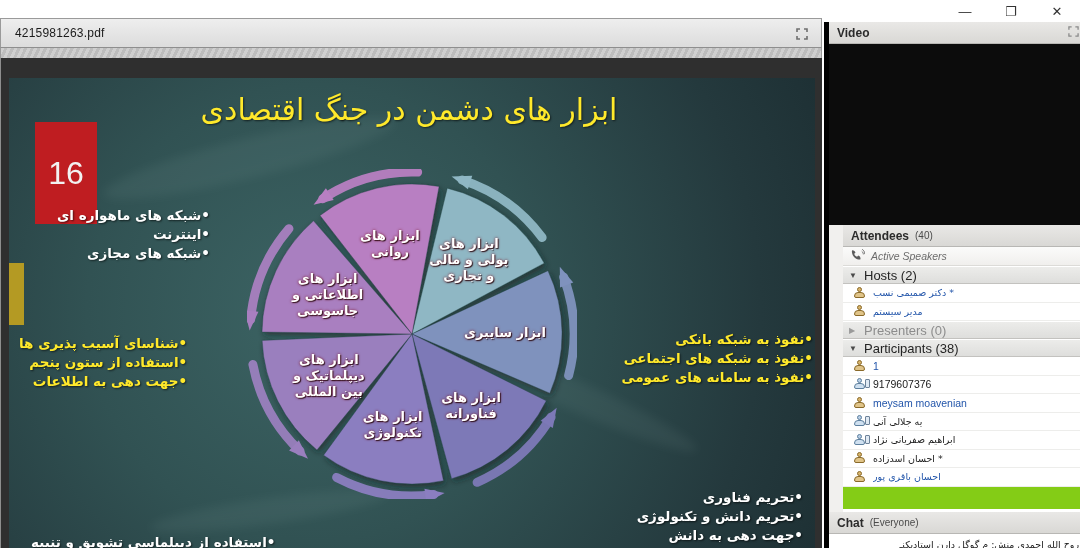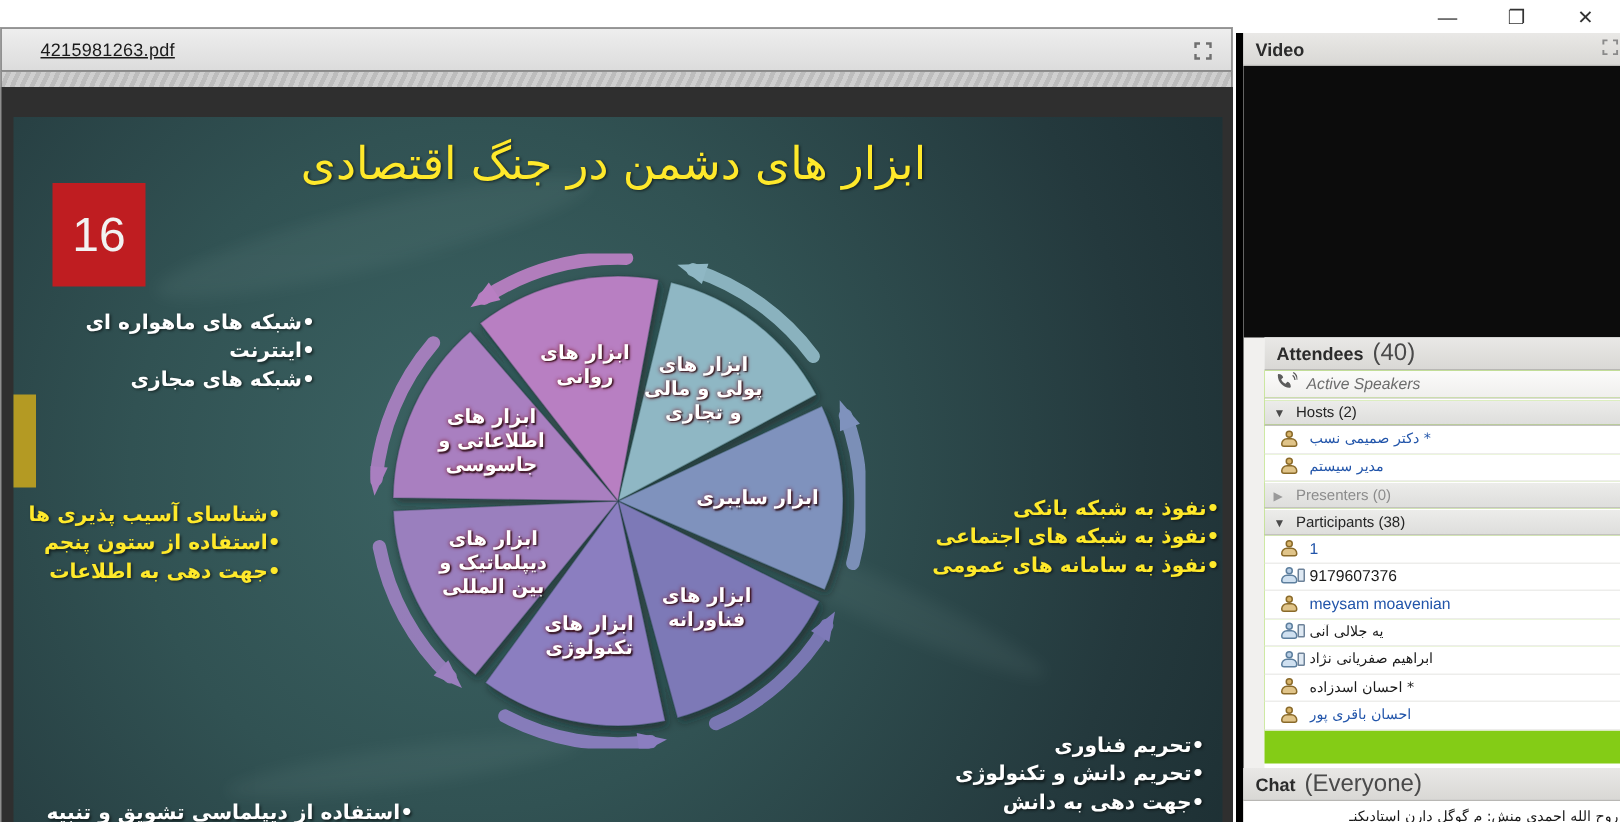--- a/index.html
+++ b/index.html
@@ -22,21 +22,21 @@
   }
 
   
   .pdf-panel { position:absolute; left:0; top:18px; width:822px; height:530px; background:#2b2b2b; }
   .pdf-titlebar {
     position:relative; height:30px;
     background:linear-gradient(#eeeeee,#dcdcdc);
     border:1px solid #9a9a9a; border-bottom:1px solid #8e8e8e;
     display:flex; align-items:center;
   }
-  .pdf-title { font-size:12px; color:#1b1b1b; padding-left:26px; letter-spacing:.2px;text-decoration:underline; }
+  .pdf-title { font-size:12px; color:#1b1b1b; padding-left:14px; letter-spacing:.2px; }
   .pdf-expand {
     position:absolute; right:6px; top:4px; width:26px; height:22px;
     display:flex; align-items:center; justify-content:center; color:#6f6f6f;
   }
   .pdf-stripe {
     height:10px; width:100%;
     background:repeating-linear-gradient(115deg,#cfcfcf 0 3px,#bdbdbd 3px 6px);
     border-left:1px solid #9a9a9a; border-right:1px solid #9a9a9a;
   }
   .pdf-body {
@@ -55,21 +55,21 @@
   .chalk-streak{ position:absolute; border-radius:50%; opacity:.05; background:#d8f3ec; filter:blur(5px);}
 
   .slide-title {
     position:absolute; right:196px; top:14px; width:420px;
     text-align:center; color:#ffe92b; font-weight:normal; font-size:30px;
     font-family:"DejaVu Sans","Liberation Sans",sans-serif;
     text-shadow:1px 1px 2px rgba(0,0,0,.55);
     direction:rtl; white-space:nowrap;
   }
   .page-badge {
-    position:absolute; left:26px; top:44px; width:62px; height:69px;
+    position:absolute; left:26px; top:44px; width:62px; height:102px;
     background:#bf1d21; color:#f2f2f2; display:flex; align-items:center; justify-content:center;
     font-size:32px; font-family:"Liberation Sans",sans-serif;
   }
   .side-tab {
     position:absolute; left:-3px; top:185px; width:18px; height:62px;
     background:#b49a23;
   }
 
   
   .note { position:absolute; color:#ffffff; font-weight:bold; font-size:13.5px;
@@ -100,21 +100,21 @@
   
   .right-col { position:absolute; left:824px; top:22px; width:256px; height:526px;
                background:#f1f0ee; border-left:5px solid #000000; }
 
   .pod-head {
     height:22px; background:linear-gradient(#e9e8e6,#d9d8d5);
     border-bottom:1px solid #b8b7b4; display:flex; align-items:center;
     padding:0 8px; position:relative;
   }
   .pod-head .ttl { font-size:12px; color:#2b2b2b; font-weight:bold; }
-  .pod-head .sub { font-size:16px; color:#4a4a4a; margin-left:6px; }
+  .pod-head .sub { font-size:10px; color:#4a4a4a; margin-left:6px; }
   .pod-head .mini { position:absolute; right:6px; color:#7d7d7d; font-size:10px; }
 
   .video-pod { position:absolute; left:0; top:0; width:256px; height:203px; background:#fff; }
   .video-stage { position:absolute; left:0; top:22px; width:256px; height:181px; background:#0c0c0c; }
 
   .attendees-pod { position:absolute; left:14px; top:203px; width:256px; height:287px; background:#fff; }
   .att-list { position:absolute; left:0; top:22px; width:256px; height:262px; overflow:hidden; background:#84cc16; }
 
   .speakers-row {
     height:19px; display:flex; align-items:center; gap:6px; padding:0 8px;
@@ -122,21 +122,21 @@
   }
   .speakers-row .lbl { font-size:10.5px; color:#6c6c6c; font-style:italic; }
 
   .group-row {
     height:18px; display:flex; align-items:center; gap:6px; padding:0 6px;
     background:linear-gradient(#ececea,#dededc); border-top:1px solid #fff;
     border-bottom:1px solid #c3c2bf;
   }
   .group-row .caret { font-size:8px; color:#4a4a4a; width:9px; }
   .group-row .caret.dim { color:#9a9a9a; }
-  .group-row .name { font-size:10px; color:#242424; }
+  .group-row .name { font-size:13px; color:#242424; }
   .group-row .name.dim { color:#8c8c8c; }
 
   .att-row {
     height:18.5px; display:flex; align-items:center; gap:7px; padding:0 10px;
     border-bottom:1px solid #ededeb; background:#fff; position:relative;
   }
   .att-row .nm { font-size:10.5px; color:#2255aa; white-space:nowrap; overflow:hidden; }
   .att-row .nm.rtl { direction:rtl; font-family:"DejaVu Sans","Liberation Sans",sans-serif; font-size:9.5px; }
   .att-row .nm.dark { color:#1a1a1a; }
   .att-row .mic { position:absolute; right:6px; color:#6b6b6b; font-size:10px; }

